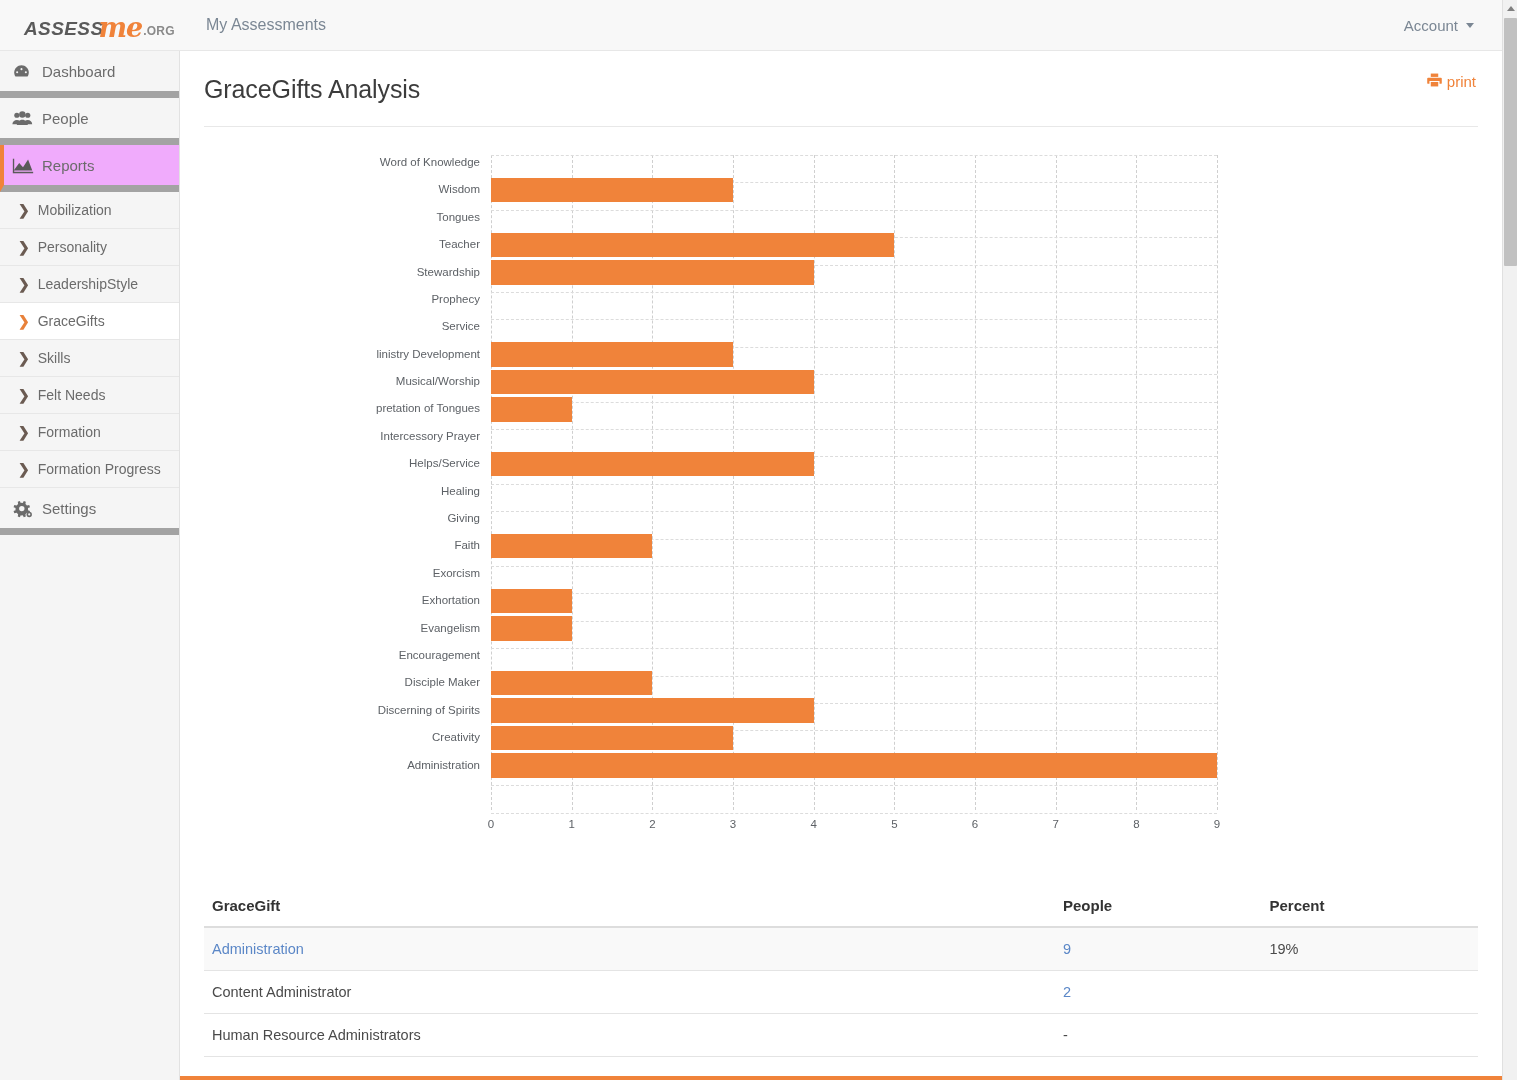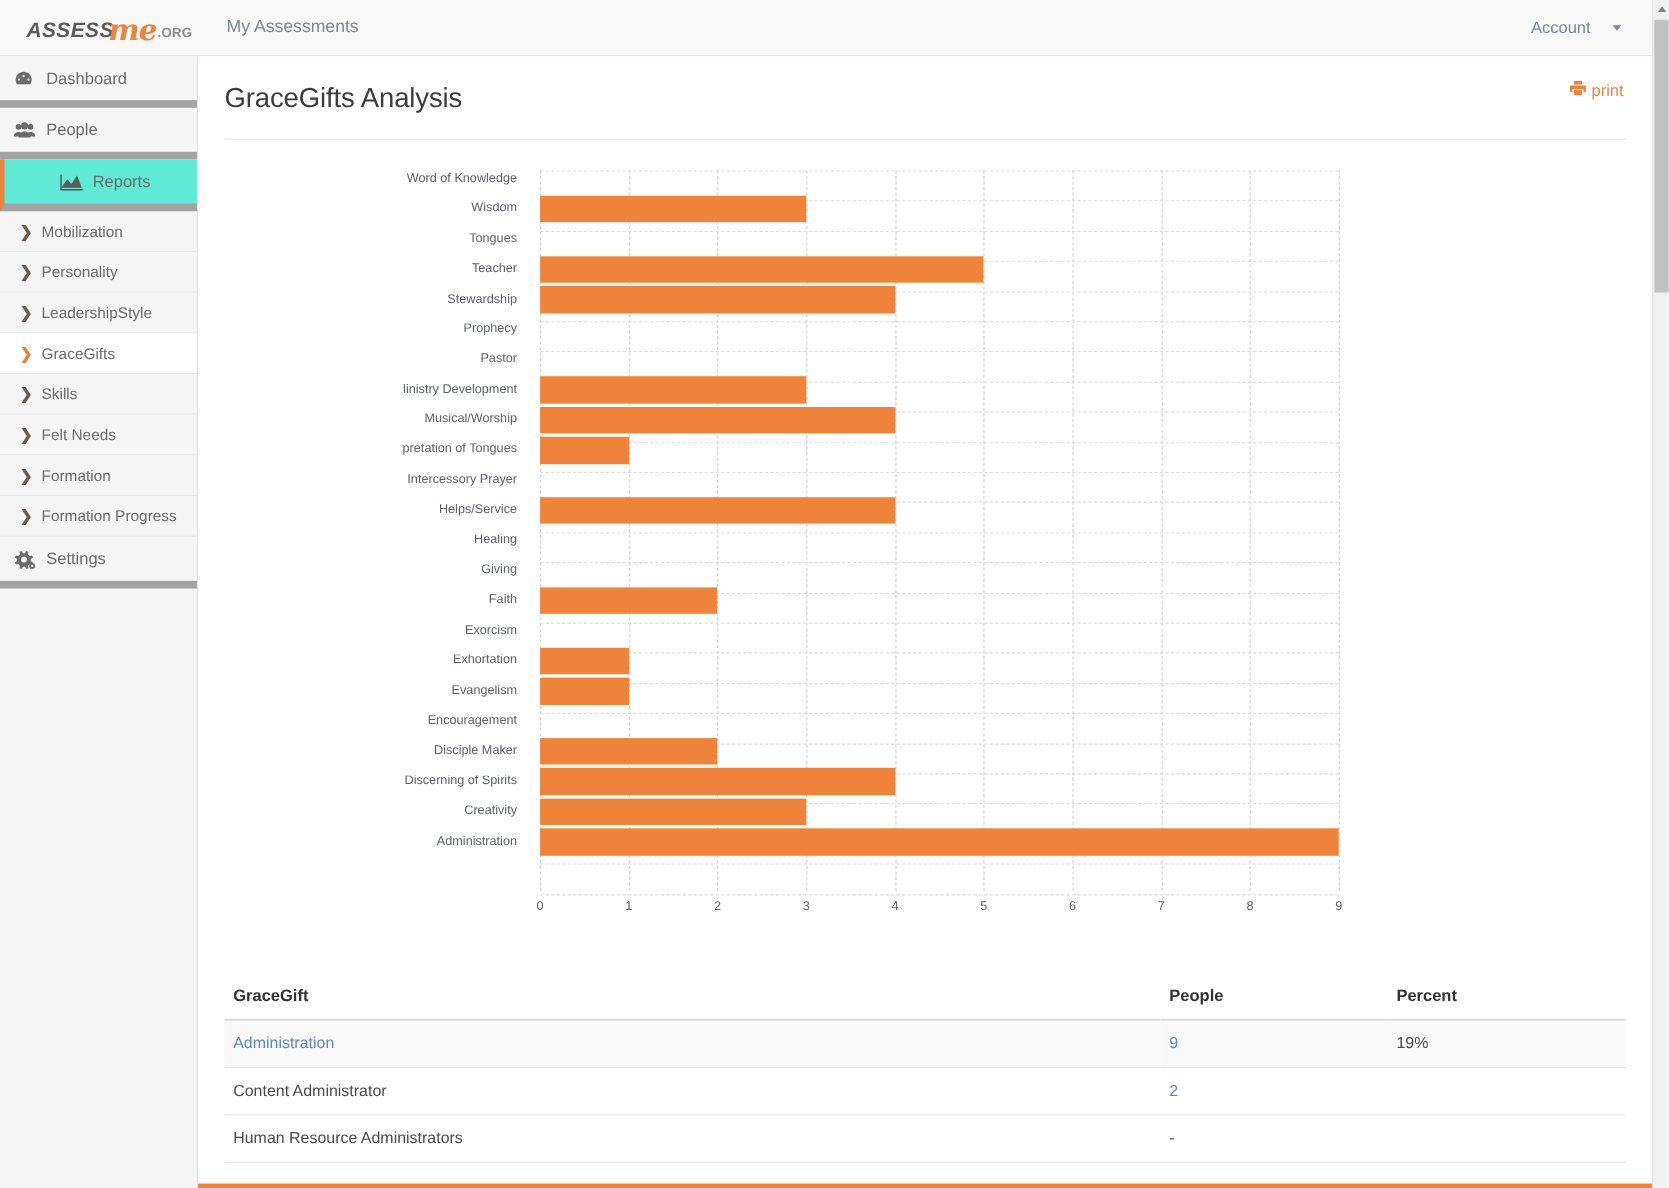--- a/index.html
+++ b/index.html
@@ -42,21 +42,21 @@
     letter-spacing: 0.2px; margin-left: 1px;
   }
   .nav-link {
     font-size: 16px; color: #7b8794;
     margin-left: 16px; padding: 6px 10px;
     text-decoration: none; cursor: pointer;
   }
   .nav-right {
     margin-left: auto; margin-right: 28px;
     font-size: 15px; color: #7b8794; cursor: pointer;
-    display: flex; align-items: center; gap: 20px;
+    display: flex; align-items: center; gap: 8px;
   }
   .caret {
     width: 0; height: 0;
     border-left: 4px solid transparent;
     border-right: 4px solid transparent;
     border-top: 5px solid #7b8794;
     display: inline-block;
   }
 
   
@@ -72,24 +72,23 @@
     height: 47px; padding-left: 12px;
     border-bottom: 7px solid #a3a3a3;
     font-size: 15px; color: #6b6b6b;
     cursor: pointer; position: relative;
   }
   .side-item .s-icon {
     width: 30px; display: flex; align-items: center;
     justify-content: flex-start; color: #6b6b6b;
   }
   .side-item.active {
-    background: #5eead4;
+    background: #f0abfc;
     border-left: 4px solid #f0833a;
     padding-left: 8px;
-    justify-content: center;
   }
   .side-sub {
     display: flex; align-items: center;
     height: 37px; padding-left: 18px;
     border-bottom: 1px solid #e7e7e7;
     font-size: 14px; color: #6b6b6b;
     cursor: pointer; background: #f5f5f5;
   }
   .side-sub.active { background: #ffffff; }
   .side-sub .chev {
@@ -138,21 +137,21 @@
   }
   .cat-label {
     width: 120px;
     text-align: right;
     font-size: 11.5px;
     color: #5d6166;
     white-space: nowrap;
     overflow: hidden;
     direction: rtl;
     position: absolute;
-    left: 170px;
+    left: 180px;
     line-height: 1;
   }
   .bars-area {
     position: absolute;
     left: 311px;
     top: 0;
     width: 726px;
     height: 100%;
   }
   .bar {
@@ -443,21 +442,21 @@
           <div class="cat-label">Stewardship</div>
           <div class="bars-area">
             <div class="bar" style="width: 322.667px; background: rgb(240, 131, 58);"></div>
           </div>
         </div>
         <div class="chart-row">
           <div class="cat-label">Prophecy</div>
           <div class="bars-area"></div>
         </div>
         <div class="chart-row">
-          <div class="cat-label">Pastor</div>
+          <div class="cat-label">Service</div>
           <div class="bars-area"></div>
         </div>
         <div class="chart-row">
           <div class="cat-label">linistry Development</div>
           <div class="bars-area">
             <div class="bar" style="width: 242px; background: rgb(240, 131, 58);"></div>
           </div>
         </div>
         <div class="chart-row">
           <div class="cat-label">Musical/Worship</div>

